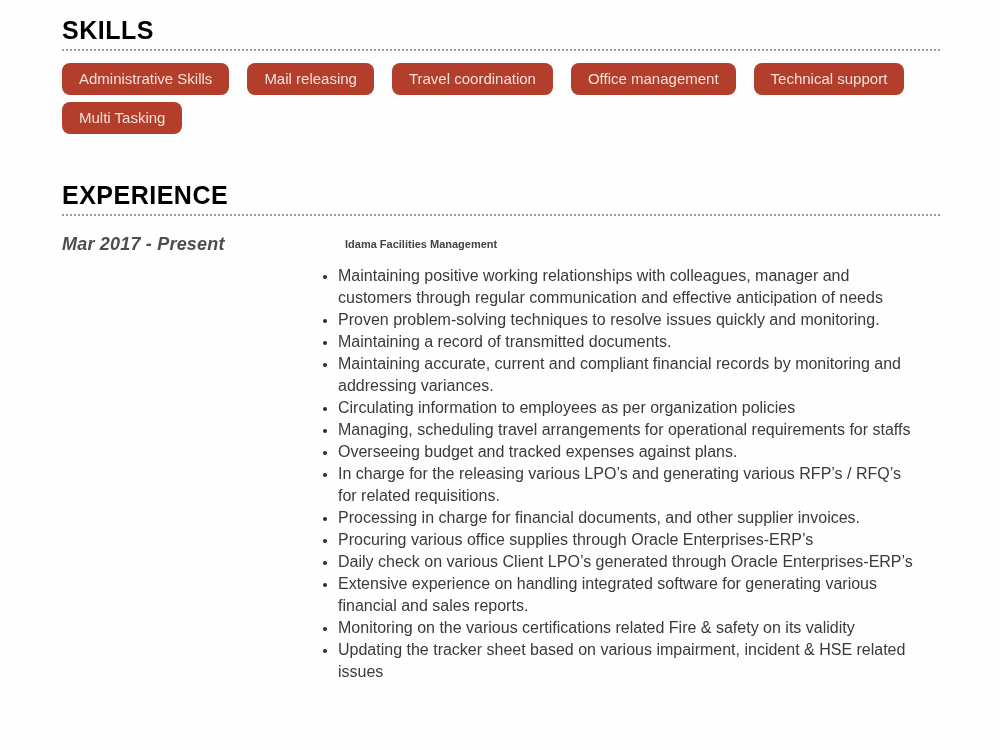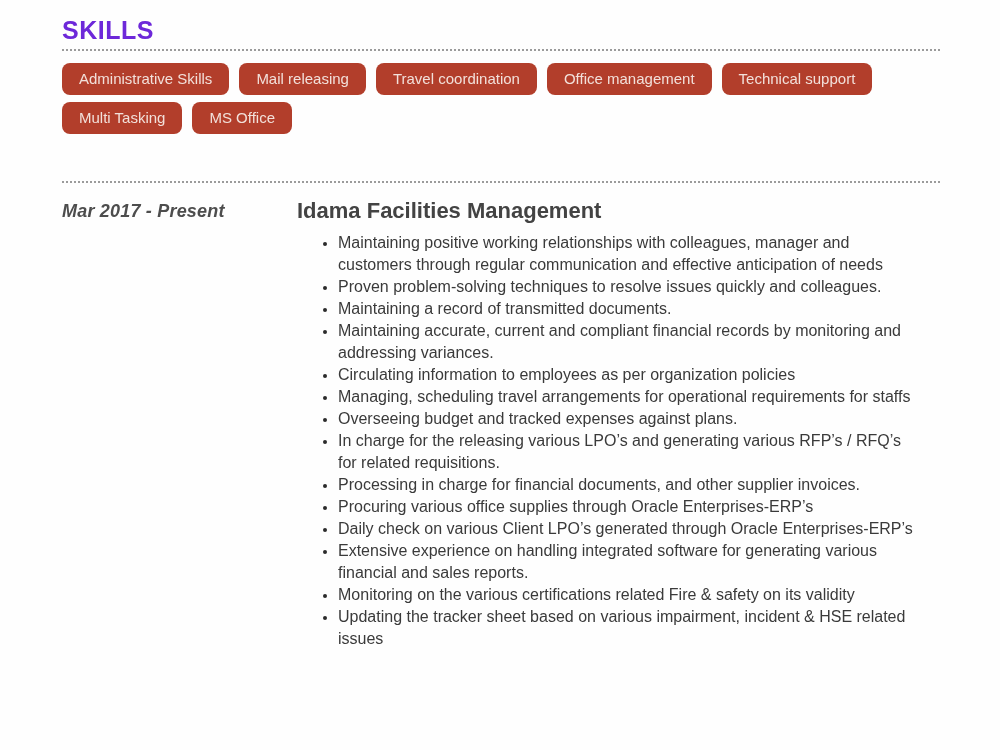--- a/index.html
+++ b/index.html
@@ -18,33 +18,33 @@
     box-sizing: border-box;
     padding: 16px 60px 0 62px;
   }
   .section { width: 878px; }
   .section-heading {
     margin: 0;
     font-size: 25px;
     line-height: 28px;
     font-weight: bold;
     letter-spacing: 0.5px;
-    color: #6d28d9;
+    color: #000000;
   }
   .divider {
     height: 0;
     border-bottom: 2px dotted #9b9b9b;
     margin-top: 5px;
   }
   
   .tags {
     margin-top: 12px;
     display: flex;
     flex-wrap: wrap;
-    gap: 7px 10px;
+    gap: 7px 18px;
   }
   .tag {
     display: inline-block;
     background: #b23e2b;
     color: #f2e0da;
     font-size: 15px;
     line-height: 18px;
     padding: 7px 17px;
     border-radius: 8px;
     white-space: nowrap;
@@ -68,24 +68,25 @@
     letter-spacing: 0.2px;
   }
   .entry-body { width: 633px; }
   .entry-title {
     font-size: 18px;
     font-weight: bold;
     color: #3d3d3d;
     line-height: 27px;
   }
   .entry-company {
-    font-size: 22px;
+    font-size: 11px;
     font-weight: bold;
     color: #434343;
     line-height: 26px;
+    margin-left: 48px;
   }
   ul.bullets {
     margin: 8px;
     padding: 0 0 0 33px;
     font-size: 16px;
     line-height: 22px;
     color: #3a3a3a;
   }
   ul.bullets li { margin: 0; padding: 0; }
   ul.bullets li::marker { color: #2b2b2b; font-size: 14px; }
@@ -106,36 +107,36 @@
 
         <span class="tag">Travel coordination</span>
 
         <span class="tag">Office management</span>
 
         <span class="tag">Technical support</span>
 
         <span class="tag">Multi Tasking</span>
 
 
-        <span class="tag">MS Office</span>
       </div>
   </div>
 
   <div class="section section-experience">
+    <h2 class="section-heading">EXPERIENCE</h2>
     <div class="divider"></div>
 
     <div class="entry">
       <div class="entry-date">Mar 2017 - Present</div>
       <div class="entry-body">
         <div class="entry-company">Idama Facilities Management</div>
         <ul class="bullets">
 
             <li>Maintaining positive working relationships with colleagues, manager and customers through regular communication and effective anticipation of needs</li>
 
-            <li>Proven problem-solving techniques to resolve issues quickly and colleagues.</li>
+            <li>Proven problem-solving techniques to resolve issues quickly and monitoring.</li>
 
             <li>Maintaining a record of transmitted documents.</li>
 
             <li>Maintaining accurate, current and compliant financial records by monitoring and addressing variances.</li>
 
             <li>Circulating information to employees as per organization policies</li>
 
             <li>Managing, scheduling travel arrangements for operational requirements for staffs</li>
 
             <li>Overseeing budget and tracked expenses against plans.</li>

